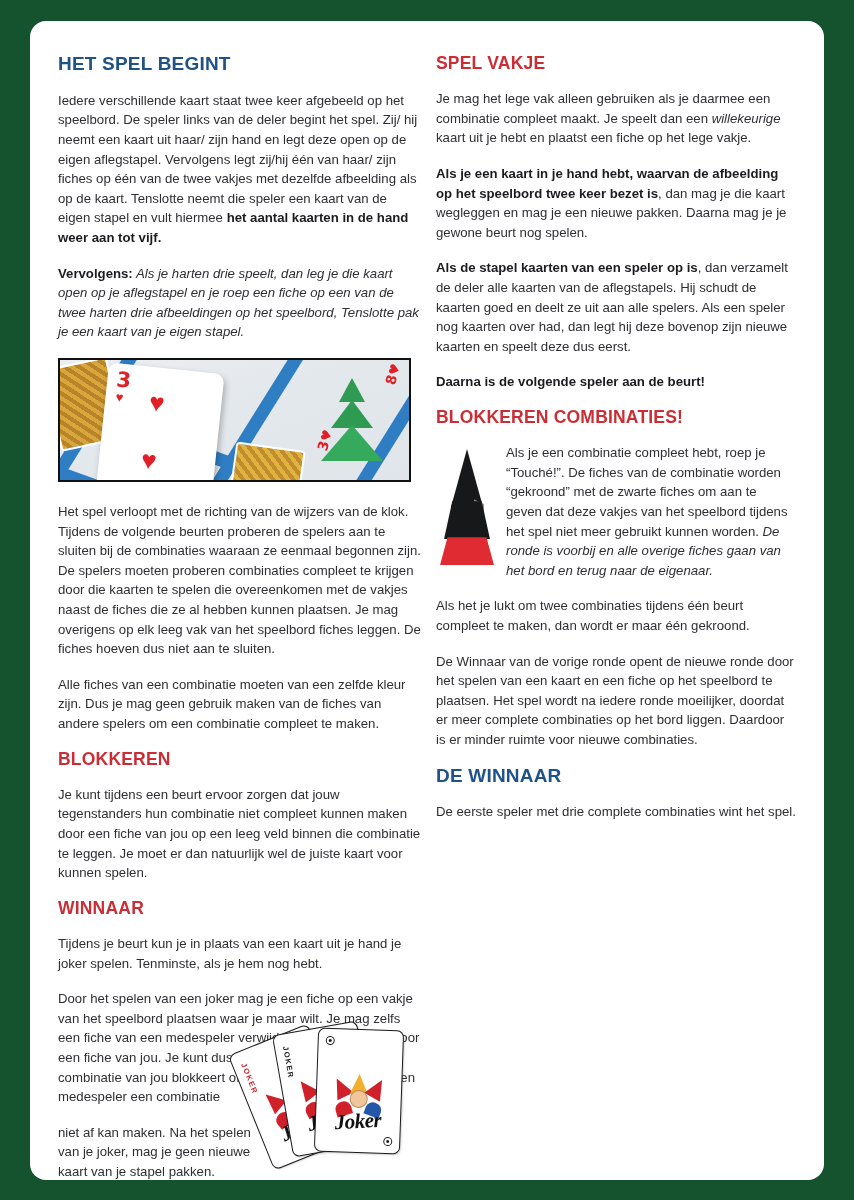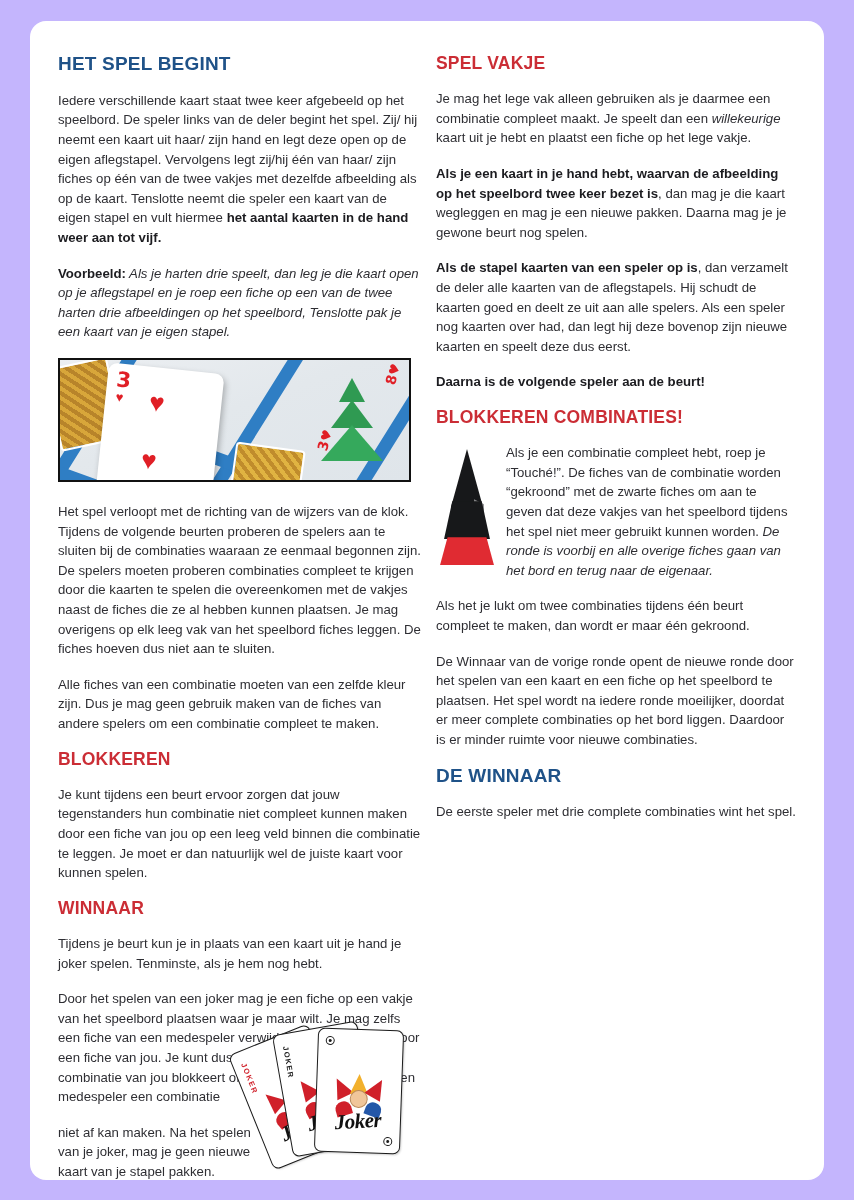--- a/index.html
+++ b/index.html
@@ -8,21 +8,21 @@
     width: 854px;
     height: 1200px;
     background: #0e3255;
     font-family: "Liberation Sans", sans-serif;
     overflow: hidden;
   }
   .page-border {
     position: absolute;
     left: 0; top: 0;
     width: 854px; height: 1200px;
-    background: #c4b5fd;
+    background: #14532d;
   }
   .page {
     position: absolute;
     left: 30px; top: 21px;
     width: 794px; height: 1159px;
     background: #ffffff;
     border-radius: 16px;
   }
   .col {
     position: absolute;
@@ -263,21 +263,21 @@
 
 <div class="page-border">
   <div class="page">
 
     <div class="col col-left">
 
       <h2 class="sec-blue">HET SPEL BEGINT</h2>
 
       <p><span>Iedere verschillende kaart staat twee keer afgebeeld op het speelbord. De speler links van de deler begint het spel. Zij/ hij neemt een kaart uit haar/ zijn hand en legt deze open op de eigen aflegstapel. Vervolgens legt zij/hij één van haar/ zijn fiches op één van de twee vakjes met dezelfde afbeelding als op de kaart. Tenslotte neemt die speler een kaart van de eigen stapel en vult hiermee </span><b>het aantal kaarten in de hand weer aan tot vijf.</b></p>
 
-      <p><b>Voorbeeld:</b><em> Als je harten drie speelt, dan leg je die kaart open op je aflegstapel en je roep een fiche op een van de twee harten drie afbeeldingen op het speelbord, Tenslotte pak je een kaart van je eigen stapel.</em></p>
+      <p><b>Vervolgens:</b><em> Als je harten drie speelt, dan leg je die kaart open op je aflegstapel en je roep een fiche op een van de twee harten drie afbeeldingen op het speelbord, Tenslotte pak je een kaart van je eigen stapel.</em></p>
 
       <div class="photo">
         <div class="bg"></div>
         <div class="band b3"></div>
         <div class="band b4"></div>
         <div class="band b5"></div>
         <div class="band b1"></div>
         <div class="band b2"></div>
         <div class="cardstack"></div>
         <div class="cardstack2"></div>

